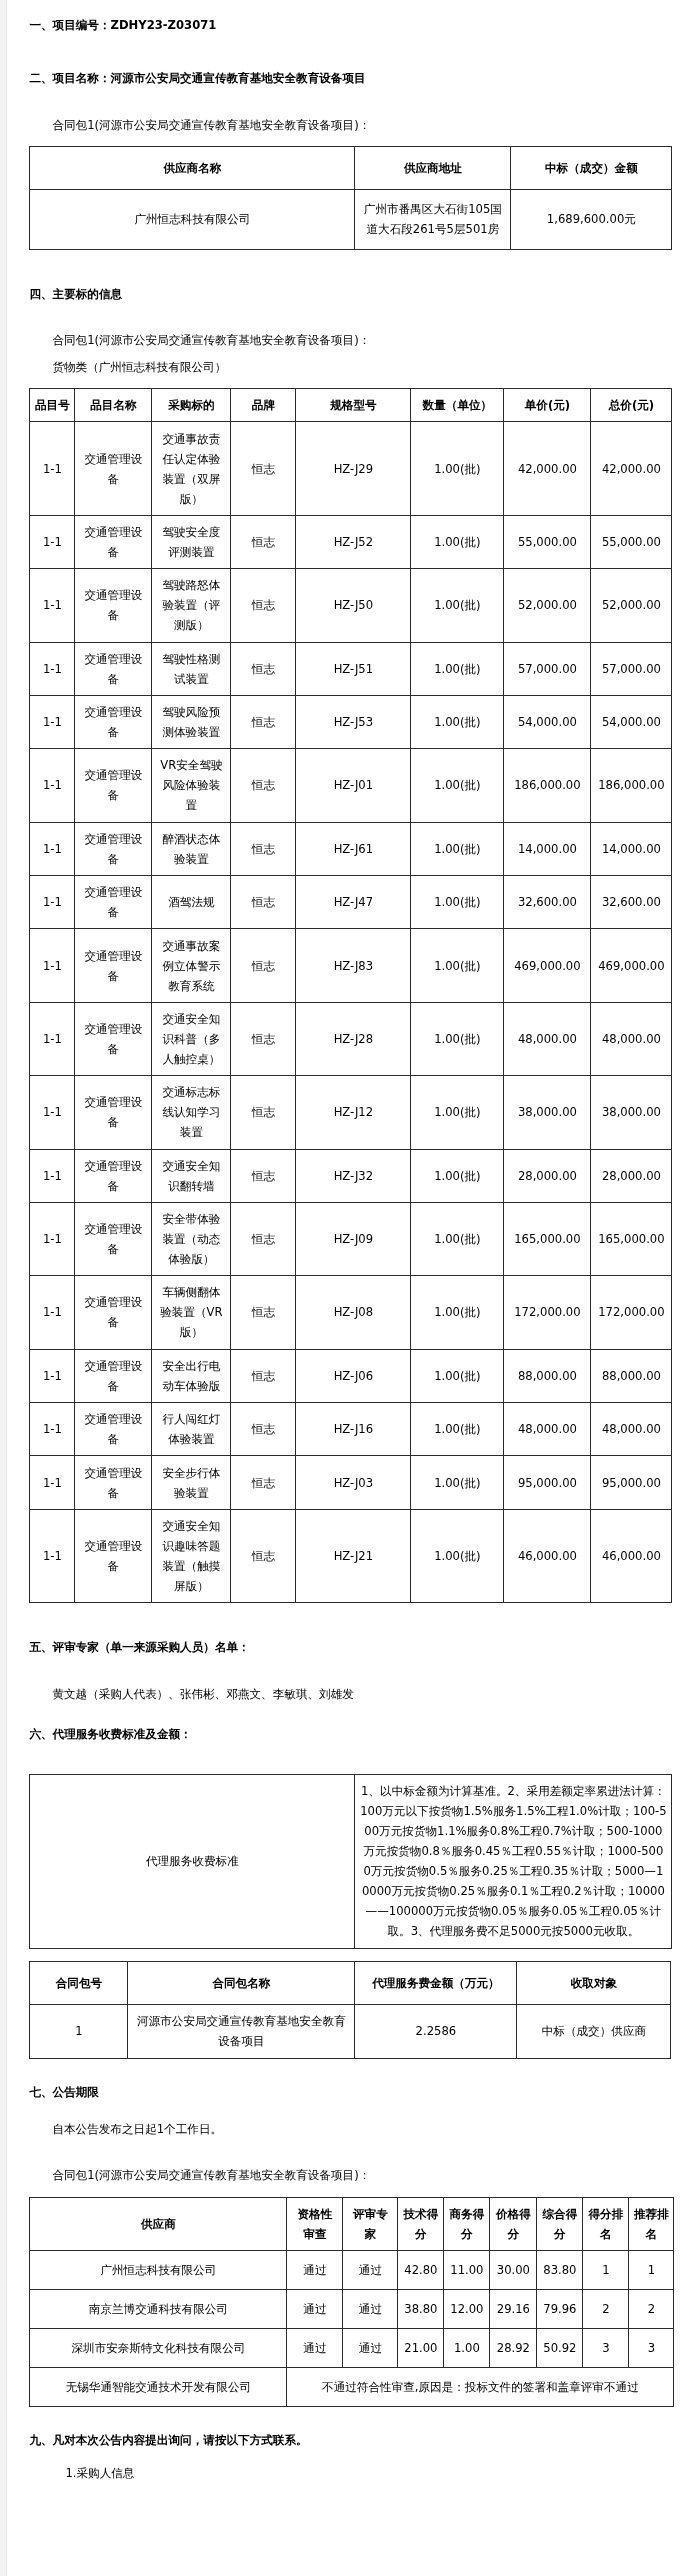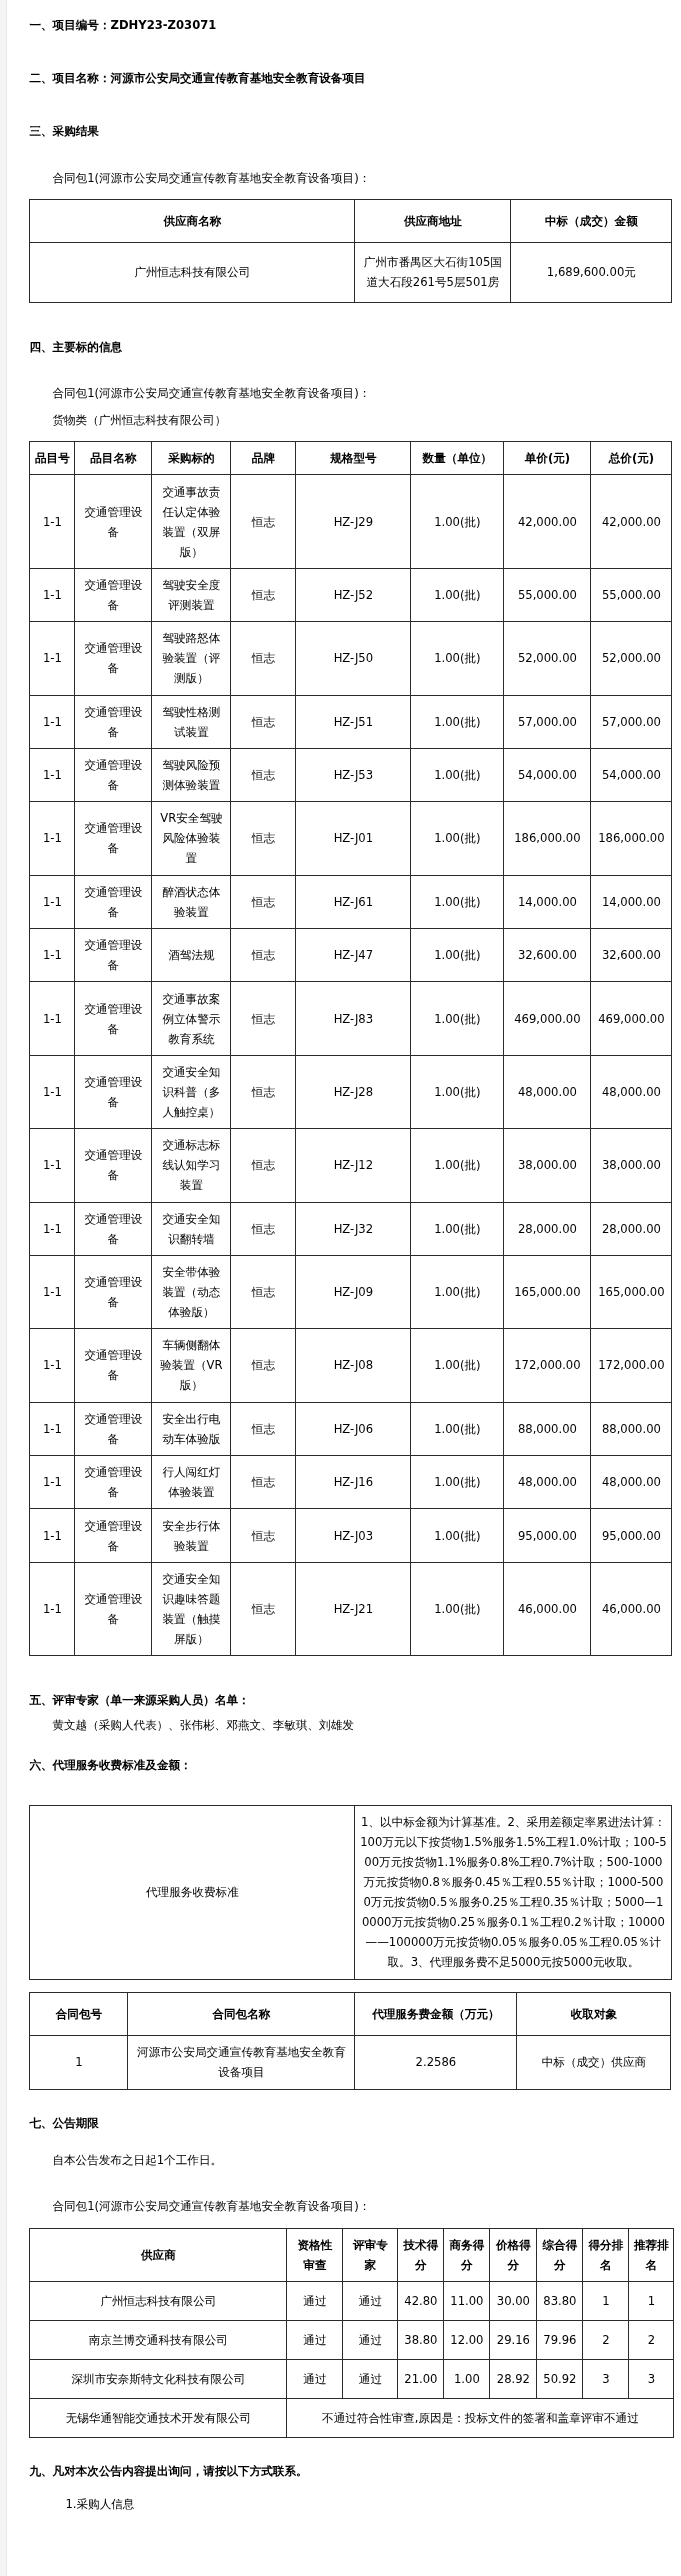--- a/index.html
+++ b/index.html
@@ -54,35 +54,34 @@
     padding: 7.7px 11px;
     line-height: 25.6px;
   }
   .fee-tbl-b { margin-top: -1.2px; padding-left: 44px; }
   .fee-tbl-b th { height: 43px; }
   .fee-tbl-b td { height: 54px; }
 
   .supp-table th { height: 51px; line-height: 18.6px; padding: 3.1px 2.3px; }
   .supp-table td { height: 39px; padding: 3.1px 2.3px; }
 
-  .names-line { margin-top: 8px; margin-left: 23px; line-height: 17px; }
+  .names-line { margin-top: 30px; margin-left: 23px; line-height: 17px; }
   .plain-line { margin-top: 20px; margin-left: 23px; line-height: 17px; }
 
   .contact-sub { margin-top: 15.5px; margin-left: 36px; line-height: 17px; }
 </style>
 </head>
 <body>
 
 <div class="left-strip"></div>
 
 <div class="doc">
 
   <div class="sec-title mt-first">一、项目编号：ZDHY23-Z03071</div>
   <div class="sec-title mt-sec">二、项目名称：河源市公安局交通宣传教育基地安全教育设备项目</div>
-  <div class="sec-title mt-sec">三、采购结果</div>
 
   <div class="sub-line">合同包1(河源市公安局交通宣传教育基地安全教育设备项目)：</div>
 
   <table class="tbl result-table">
     <colgroup>
         <col style="width:325px">
         <col style="width:156px">
         <col style="width:161px">
       </colgroup>
     <thead>

